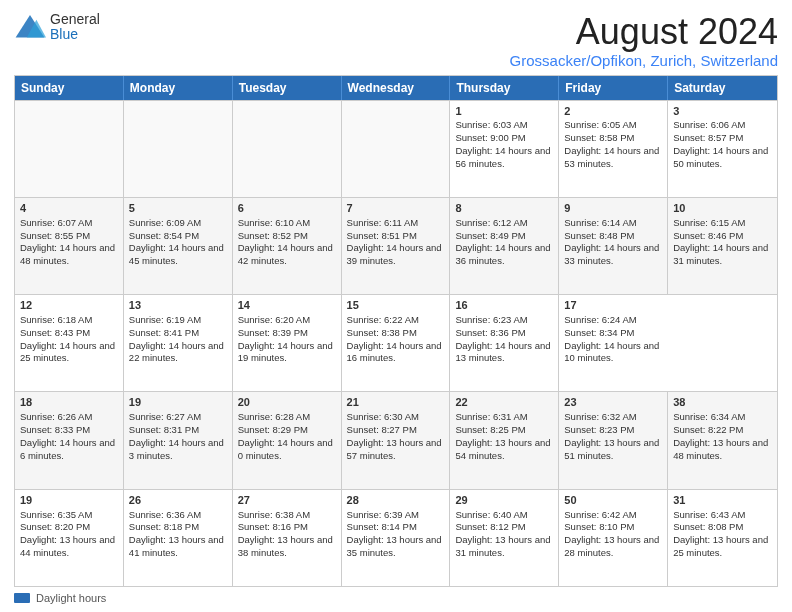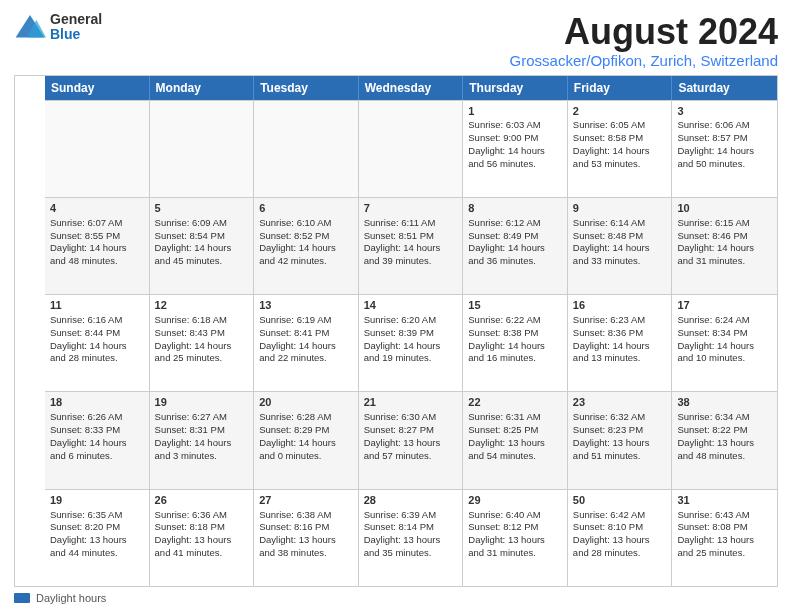--- a/index.html
+++ b/index.html
@@ -24,49 +24,48 @@
       margin-bottom: 6px;
     }
     .logo {
       display: flex;
       align-items: center;
       gap: 4px;
     }
     .logo-text {
       display: flex;
       flex-direction: column;
-      font-weight: bold;
+      font-weight: normal;
       font-size: 14px;
       line-height: 1.1;
     }
     .logo-general { color: #333; }
     .logo-blue { color: #1a6fba; }
     .logo-icon {
       width: 32px;
       height: 28px;
     }
     .title-block {
       text-align: right;
     }
     .main-title {
       font-size: 36px;
-      font-weight: bold;
+      font-weight: normal;
       color: #222;
       line-height: 1.1;
     }
     .subtitle {
       font-size: 15px;
       color: #3b82f6;
     }
     .calendar {
       flex: 1;
       display: flex;
       flex-direction: column;
       border: 1px solid #ccc;
-      padding-left: 30px;
     }
     .cal-header {
       display: grid;
       grid-template-columns: repeat(7, 1fr);
       background: #2a6db5;
     }
     .cal-header-cell {
       color: #fff;
       font-weight: bold;
       font-size: 12px;
@@ -193,24 +192,20 @@
             <div class="day-num">9</div>
             <div>Sunrise: 6:14 AM<br>Sunset: 8:48 PM<br>Daylight: 14 hours and 33 minutes.</div>
           </div>
           <div class="cal-cell alt">
             <div class="day-num">10</div>
             <div>Sunrise: 6:15 AM<br>Sunset: 8:46 PM<br>Daylight: 14 hours and 31 minutes.</div>
           </div>
         </div>
         <div class="cal-row">
           <div class="cal-cell">
-            <div class="day-num">11</div>
-            <div>Sunrise: 6:16 AM<br>Sunset: 8:44 PM<br>Daylight: 14 hours and 28 minutes.</div>
-          </div>
-          <div class="cal-cell">
             <div class="day-num">12</div>
             <div>Sunrise: 6:18 AM<br>Sunset: 8:43 PM<br>Daylight: 14 hours and 25 minutes.</div>
           </div>
           <div class="cal-cell">
             <div class="day-num">13</div>
             <div>Sunrise: 6:19 AM<br>Sunset: 8:41 PM<br>Daylight: 14 hours and 22 minutes.</div>
           </div>
           <div class="cal-cell">
             <div class="day-num">14</div>
             <div>Sunrise: 6:20 AM<br>Sunset: 8:39 PM<br>Daylight: 14 hours and 19 minutes.</div>

